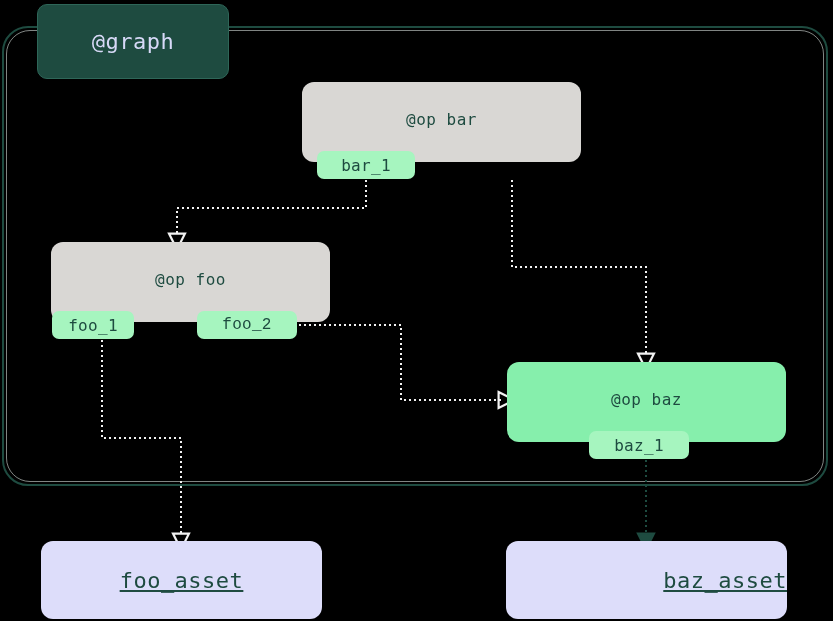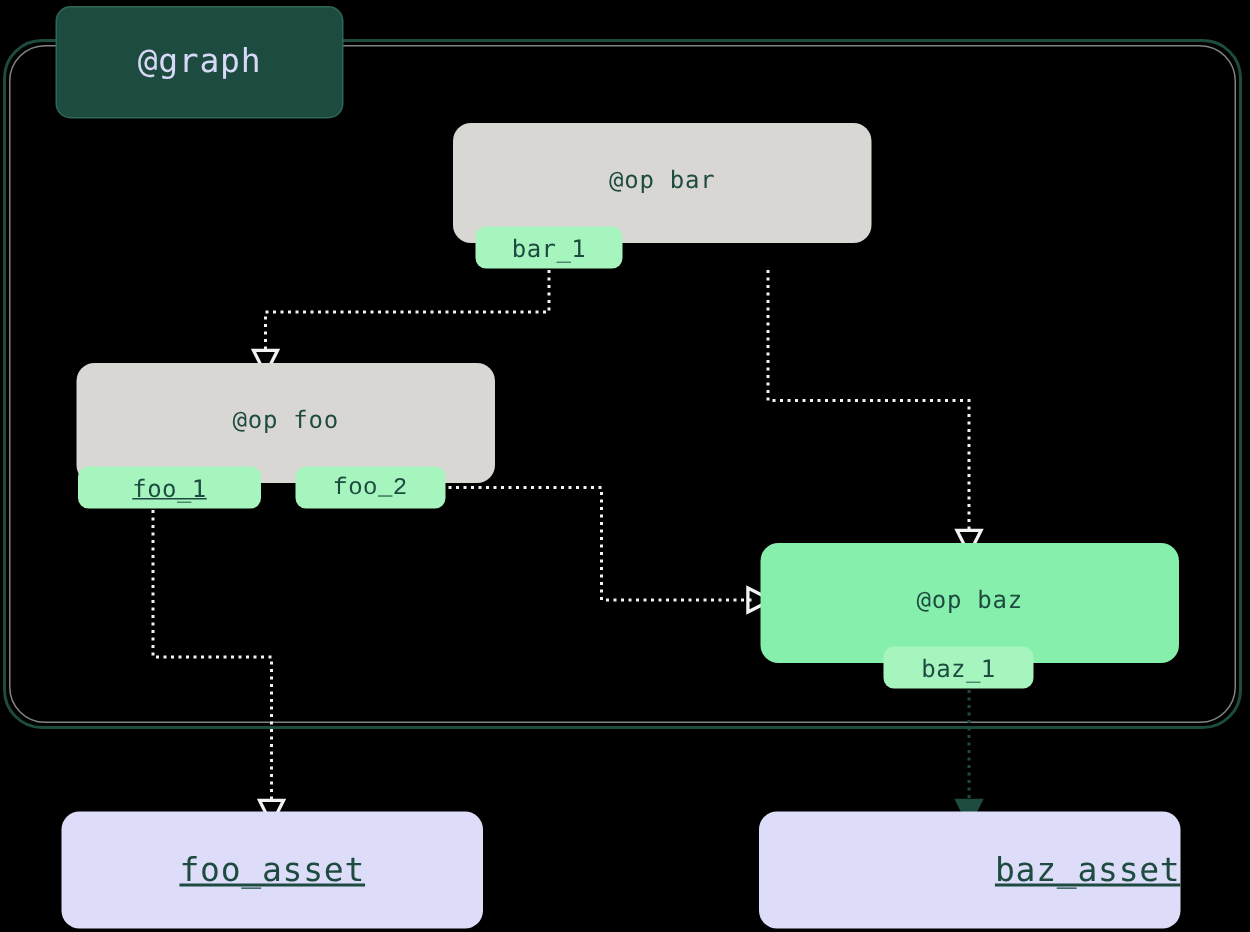--- a/index.html
+++ b/index.html
@@ -126,21 +126,21 @@
   <div class="op-node" style="left: 302px; top: 82px; width: 279px; height: 80px; background: rgb(217, 215, 212);">
     <span class="op-label" style="color: rgb(30, 75, 64);">@op bar</span>
   </div>
   <div class="port" style="left: 317px; top: 151px; width: 98px; height: 28px;">
     <span>bar_1</span>
   </div>
 
   <div class="op-node" style="left: 37px; top: 242px; width: 279px; height: 80px; background: rgb(217, 215, 212); margin-left: 14px;">
     <span class="op-label" style="color: rgb(30, 75, 64);">@op foo</span>
   </div>
-  <div class="port" style="left: 52px; top: 311px; width: 122px; height: 28px; text-decoration: underline;">
+  <div class="port" style="left: 52px; top: 311px; width: 82px; height: 28px;">
     <span>foo_1</span>
   </div>
   <div class="port" style="left: 197px; top: 311px; width: 100px; height: 28px; font-family: Liberation Mono, monospace;">
     <span>foo_2</span>
   </div>
 
   <div class="op-node" style="left: 507px; top: 362px; width: 279px; height: 80px; background: #86efac;">
     <span class="op-label" style="color: rgb(30, 75, 64);">@op baz</span>
   </div>
   <div class="port" style="left: 589px; top: 431px; width: 100px; height: 28px;">

